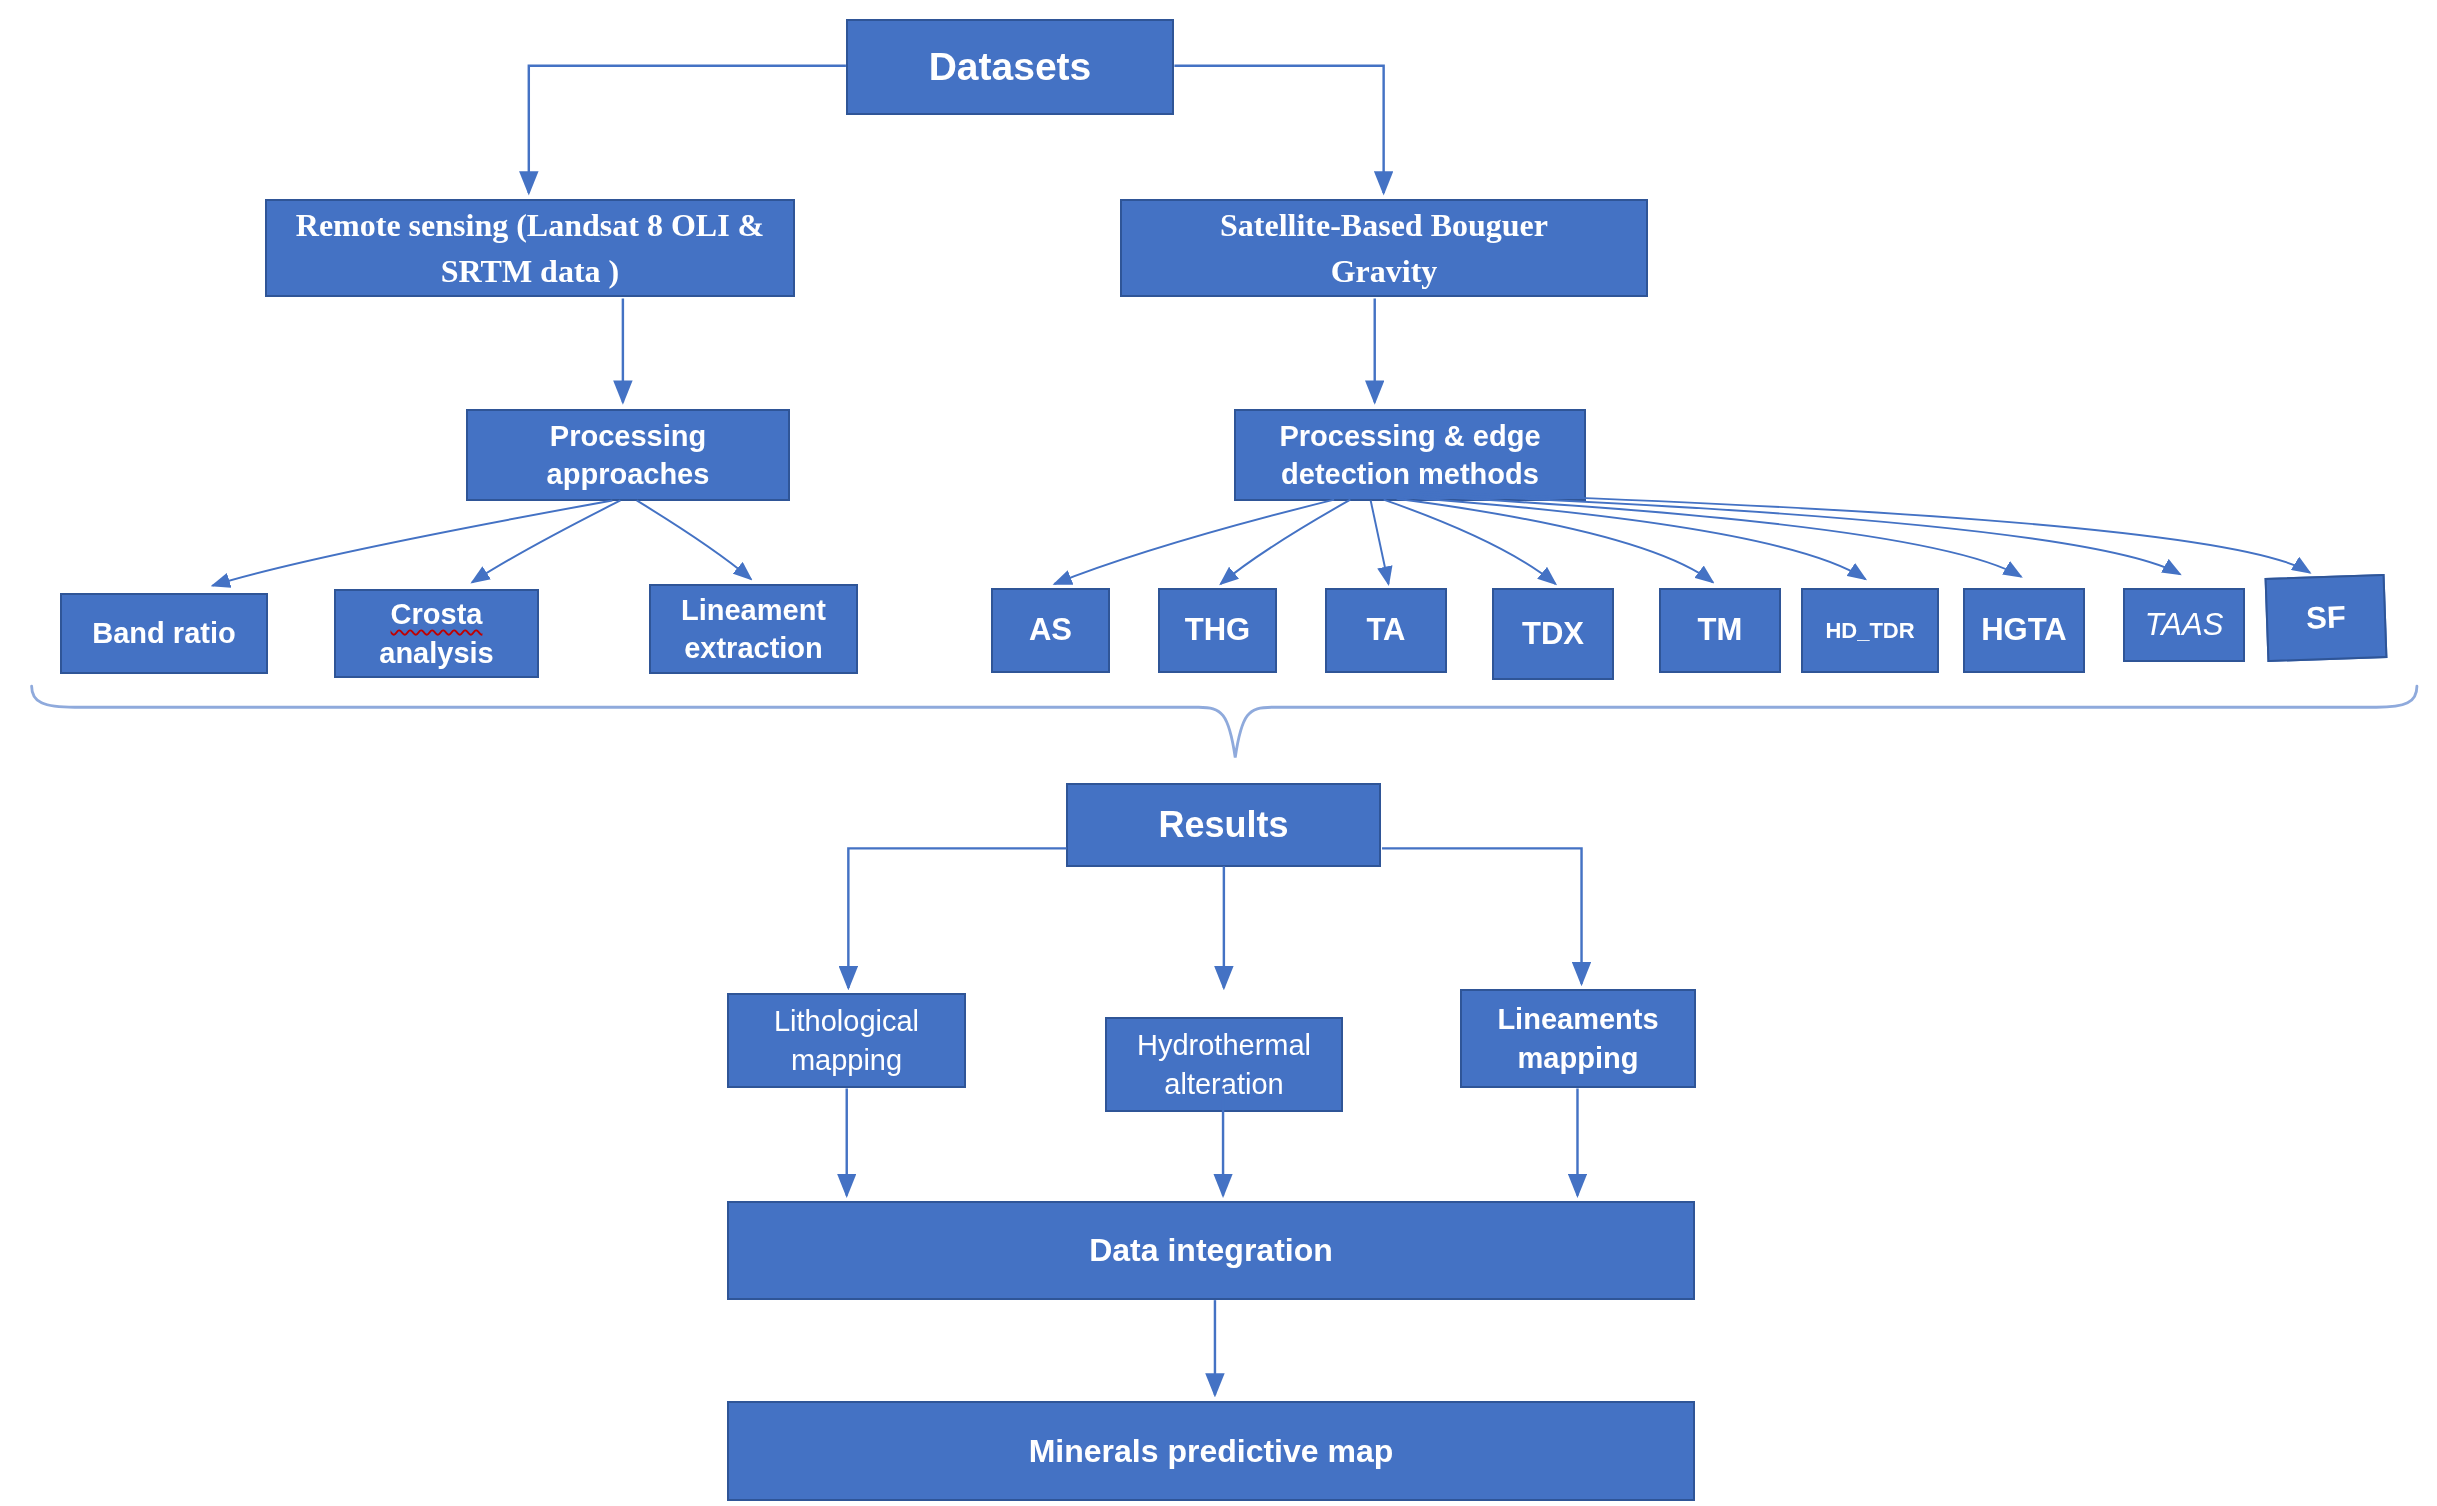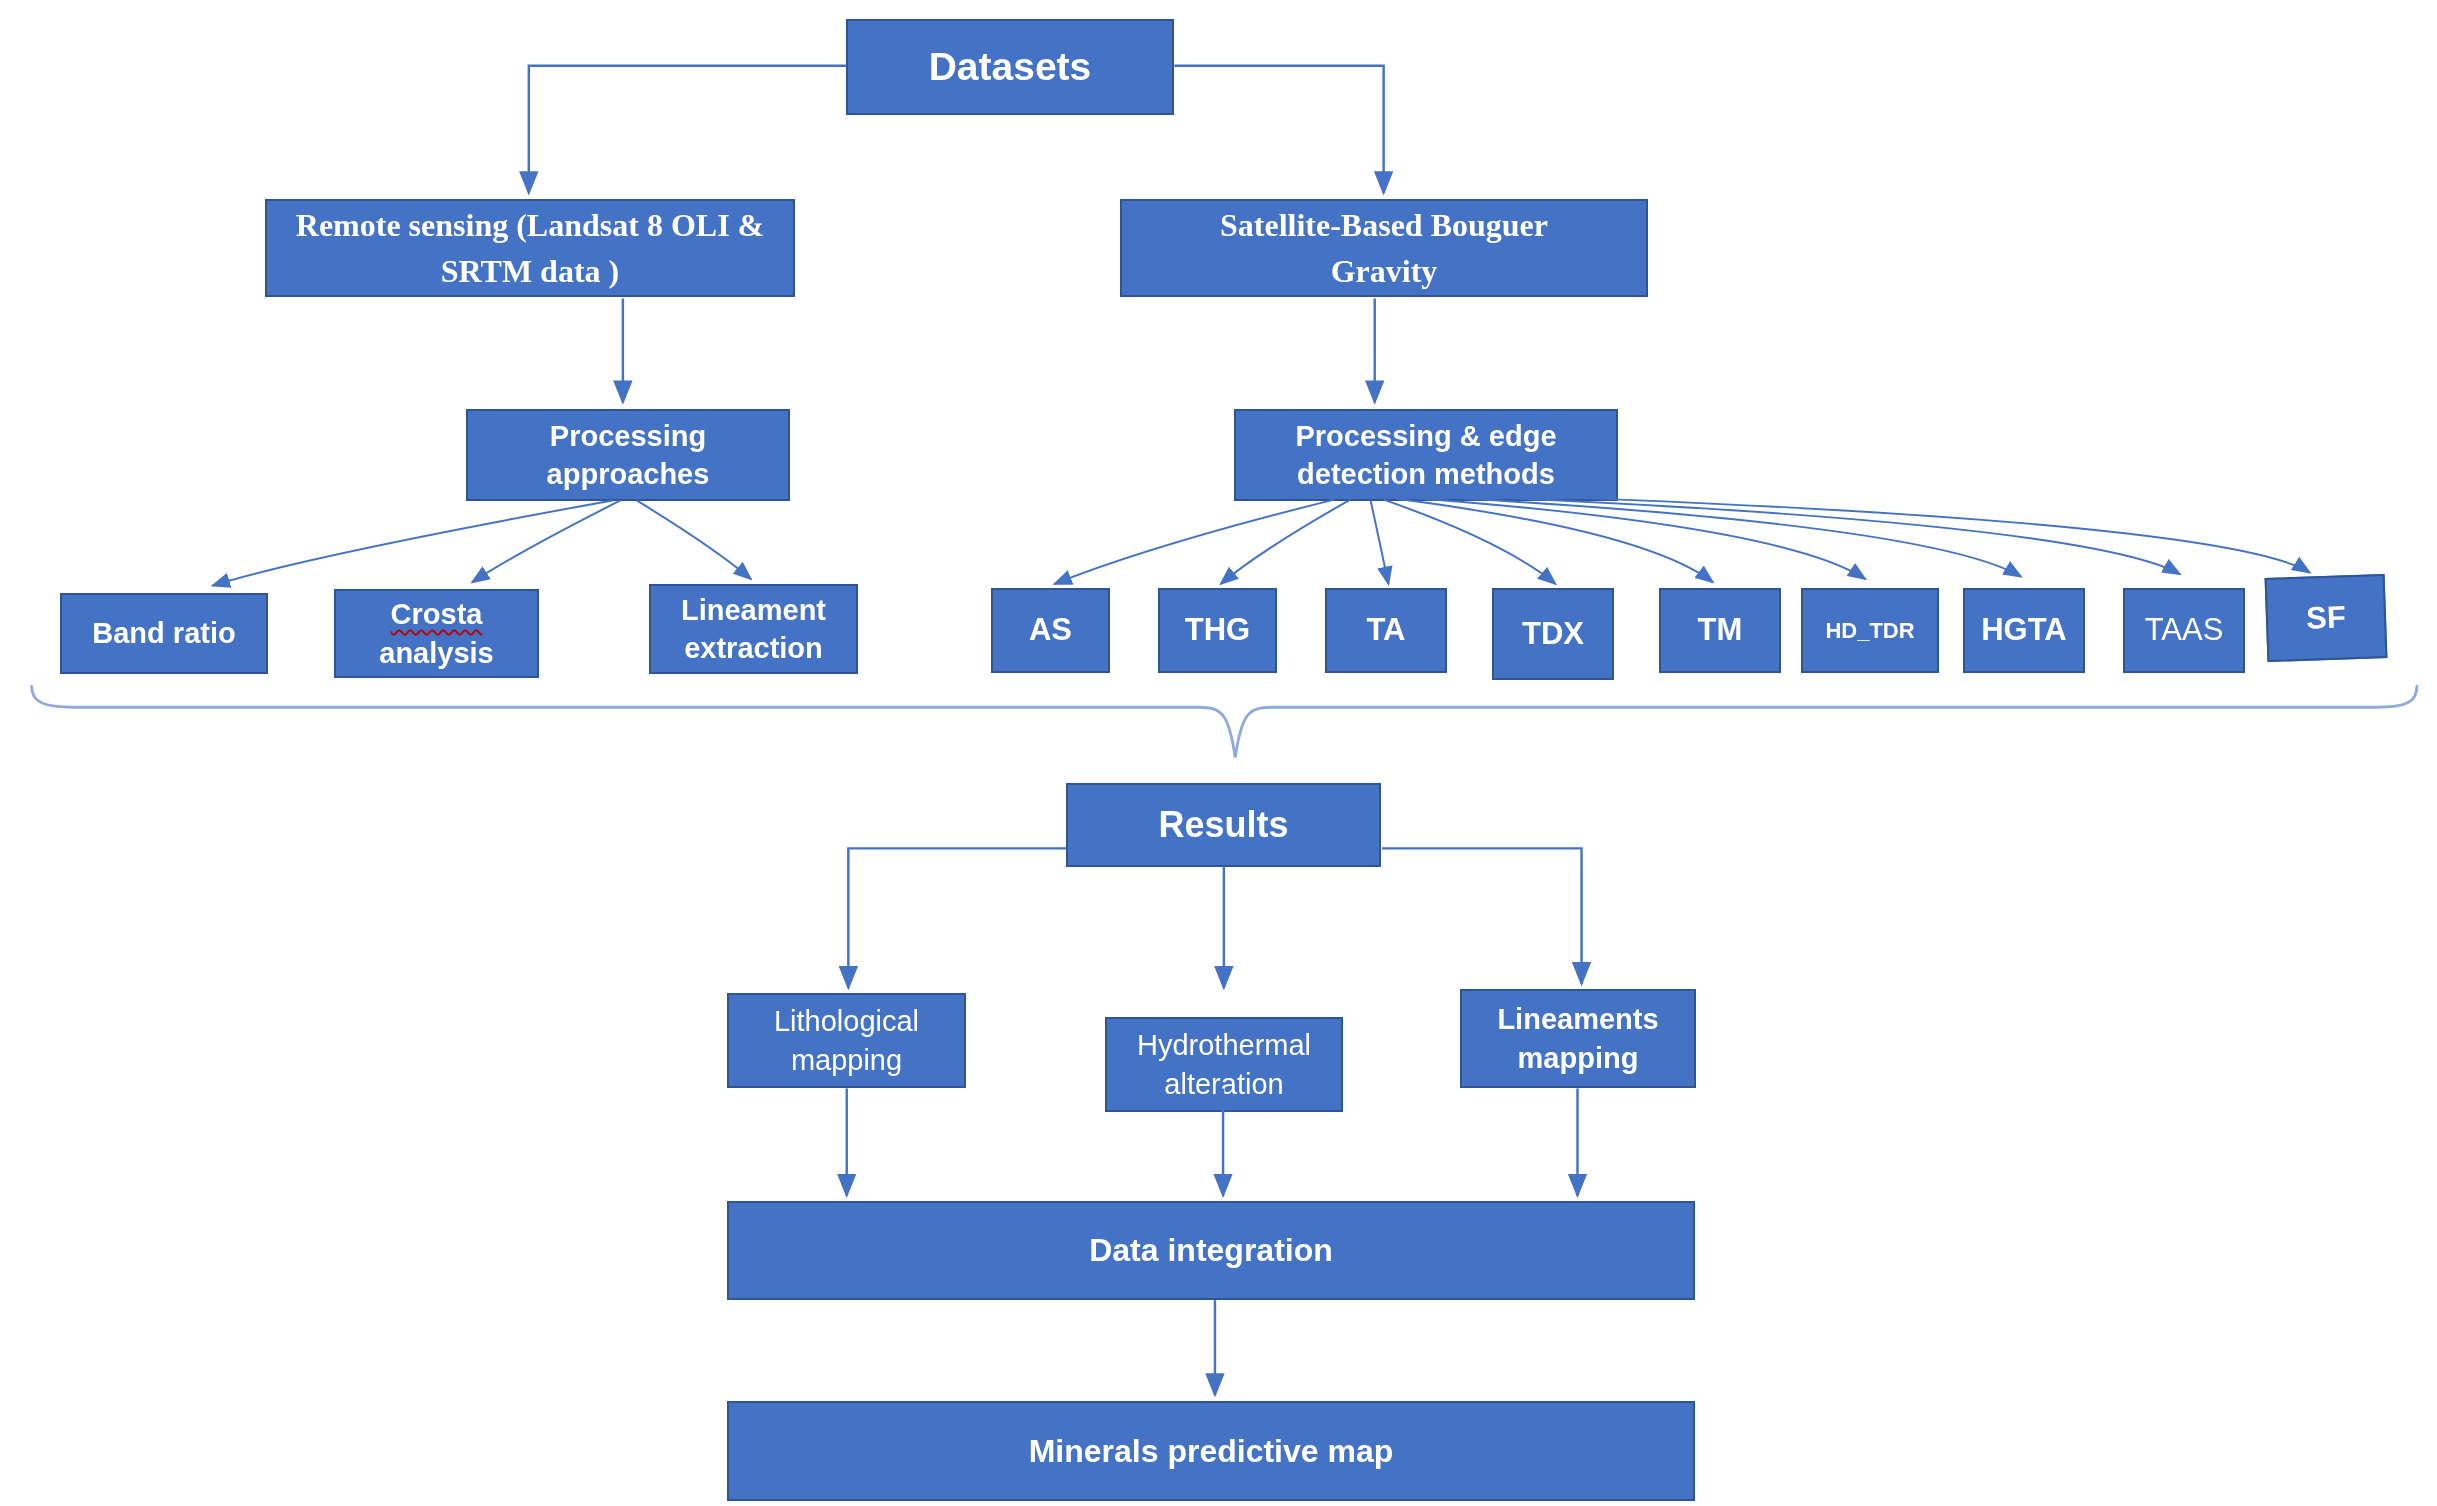--- a/index.html
+++ b/index.html
@@ -108,21 +108,21 @@
     </div>
 
   <div class="node serif" style="left:1120px;top:199px;width:528px;height:98px;padding:0 57px;">
       <span>Satellite-Based Bouguer Gravity</span>
     </div>
 
   <div class="node proc" style="left:466px;top:409px;width:324px;height:92px;padding:0 57px;">
       <span>Processing approaches</span>
     </div>
 
-  <div class="node proc" style="left:1234px;top:409px;width:384px;height:92px;padding:0 16px;">
+  <div class="node proc" style="left:1234px;top:409px;width:352px;height:92px;padding:0 16px;">
       <span>Processing &amp; edge detection methods</span>
     </div>
 
   <div class="node sub" style="left:60px;top:593px;width:208px;height:81px;">
       <span>Band ratio</span>
     </div>
 
   <div class="node sub" style="left:334px;top:589px;width:205px;height:89px;align-items:center;">
     <span class="squiggle">Crosta</span>
     <span>analysis</span>
@@ -153,21 +153,21 @@
     </div>
 
   <div class="node method method-small" style="left:1801px;top:588px;width:138px;height:85px;text-align:right;">
       <span>HD_TDR</span>
     </div>
 
   <div class="node method" style="left:1963px;top:588px;width:122px;height:85px;">
       <span>HGTA</span>
     </div>
 
-  <div class="node method light" style="left:2123px;top:588px;width:122px;height:85px;">
+  <div class="node method light" style="left:2123px;top:588px;width:122px;height:74px;font-style:italic;">
       <span>TAAS</span>
     </div>
 
   <div class="node method tilt" style="left:2266px;top:576px;width:120px;height:84px;">
       <span>SF</span>
     </div>
 
   <div class="node results" style="left:1066px;top:783px;width:315px;height:84px;">
       <span>Results</span>
     </div>

